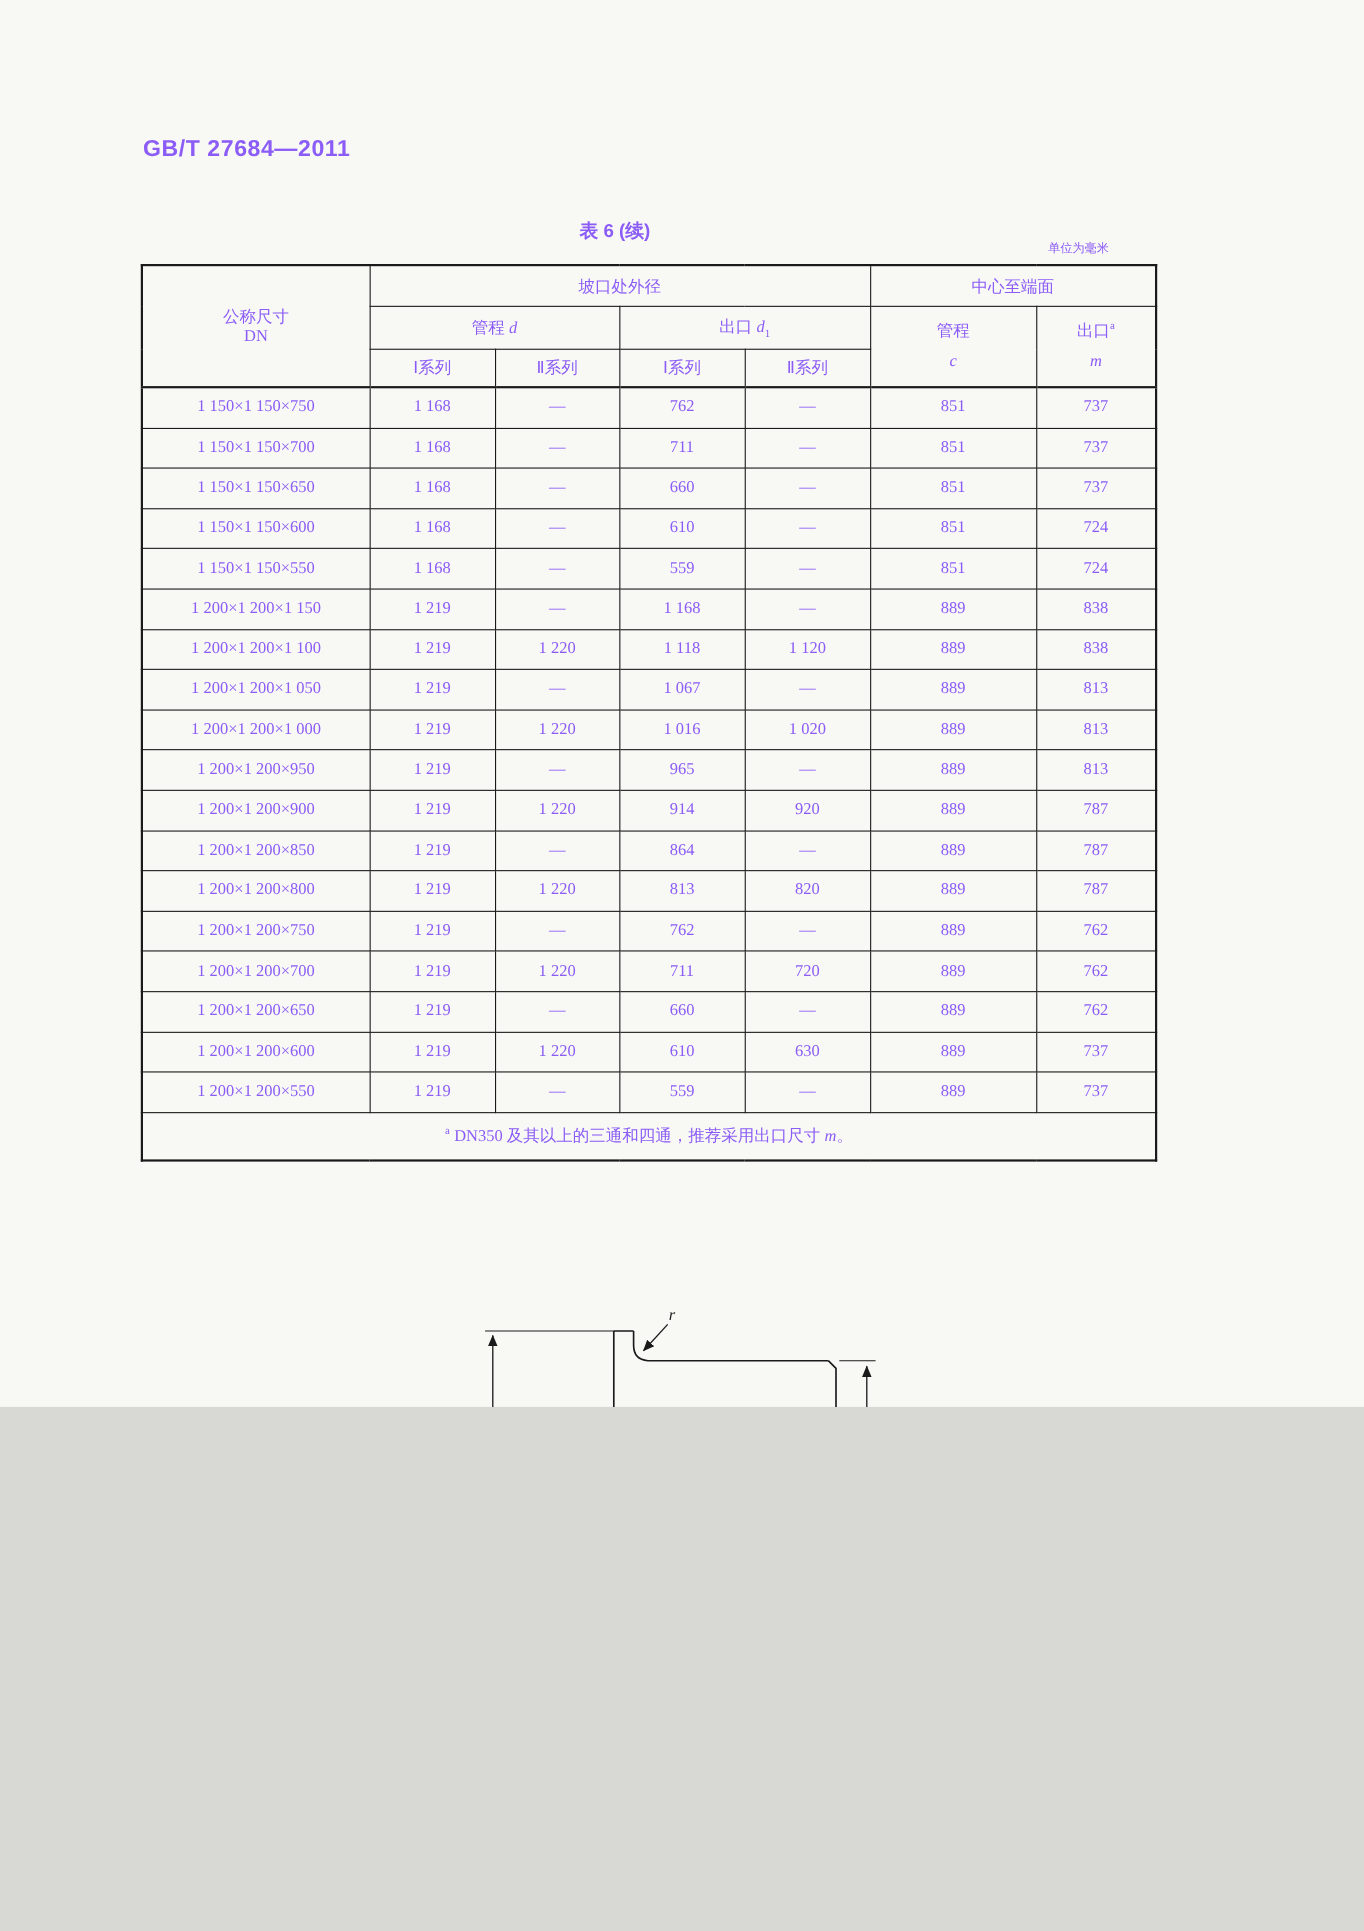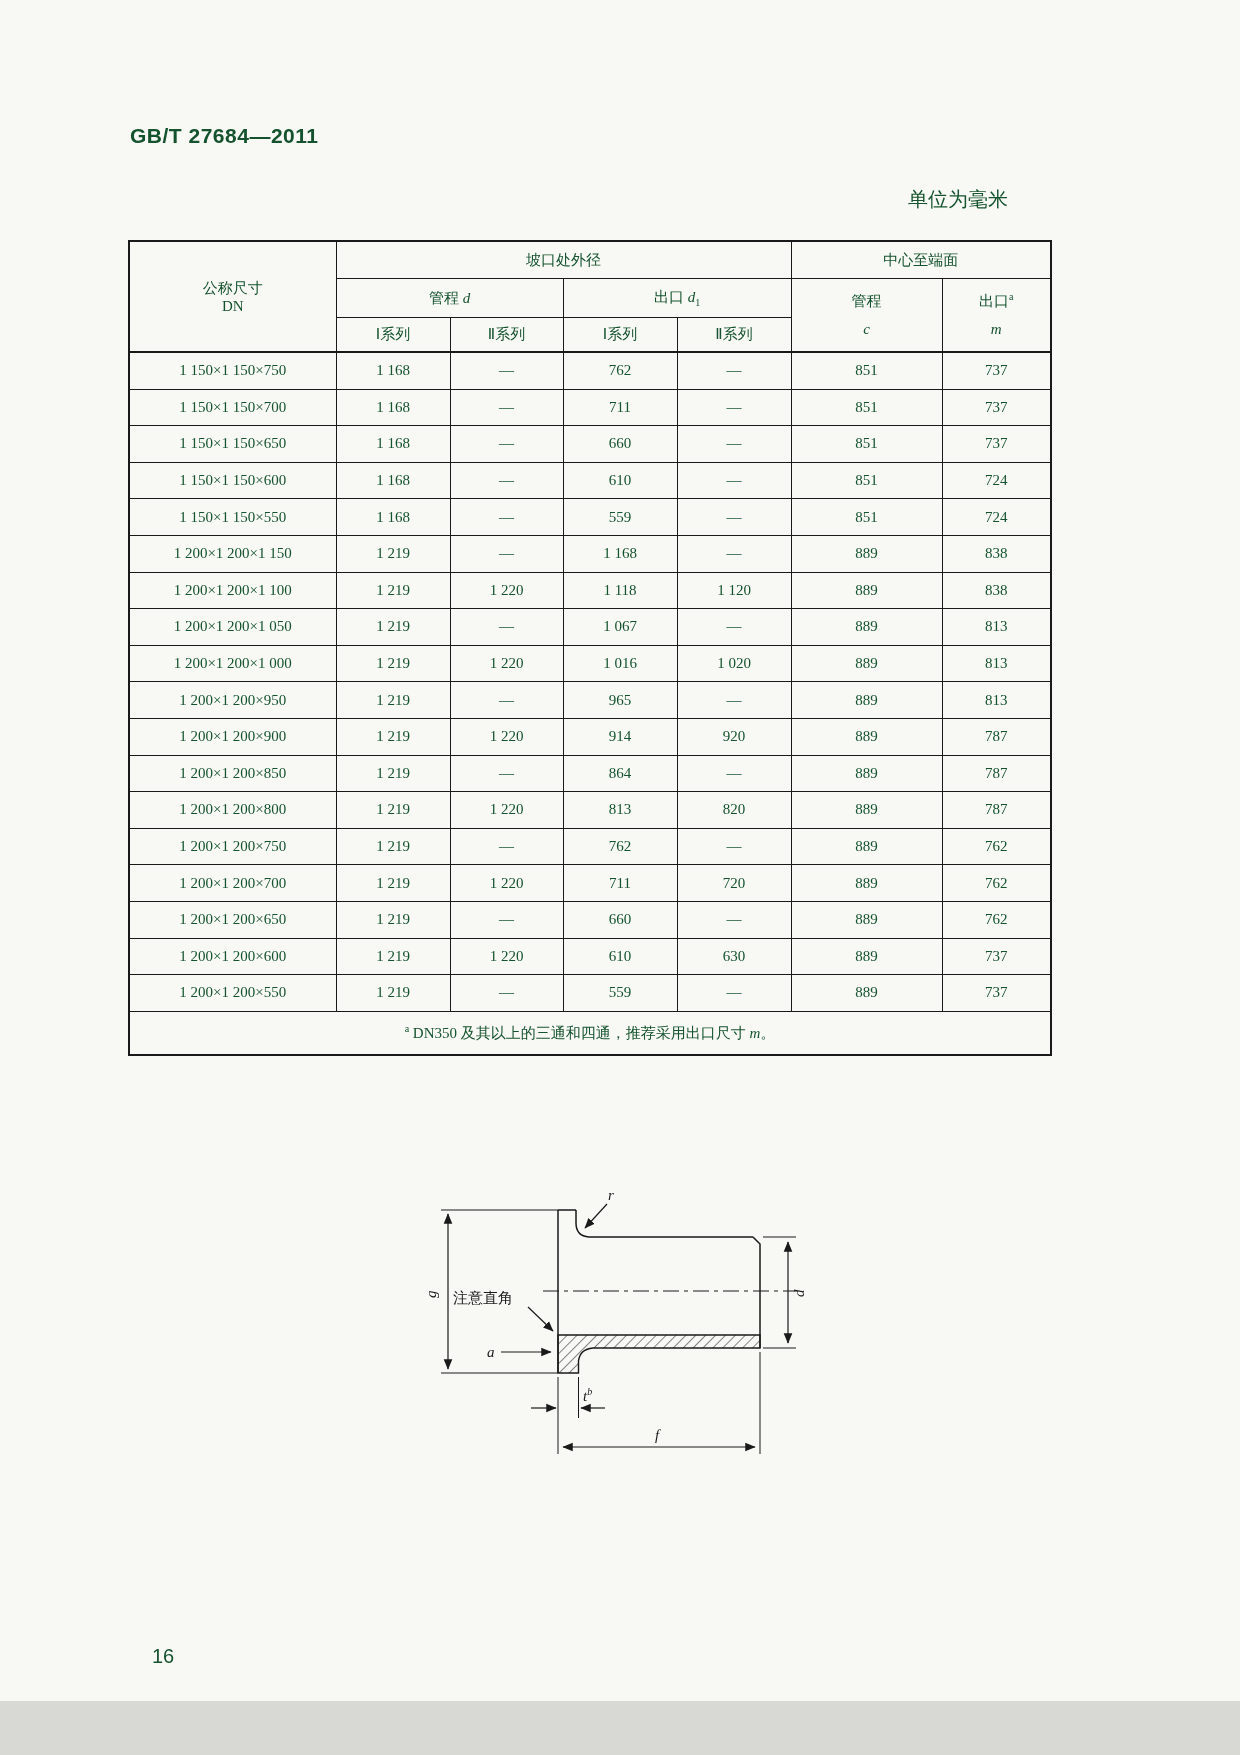--- a/index.html
+++ b/index.html
@@ -1,37 +1,37 @@
 <!DOCTYPE html>
 <html><head>
 <meta charset="utf-8">
 <style>
   html,body{margin:0;padding:0;}
   body{background:#d8d8d4;}
   .page{
     position:relative;
-    width:1240px;height:1701px;
+    width:1240px;height:1279px;
     background:#f8f8f5;
     font-family:"Liberation Serif", serif;
-    color:#14532d;
+    color:#8b5cf6;
     overflow:hidden;
   }
   .doc-number{
     position:absolute;left:130px;top:124px;
     font-family:"Liberation Sans", sans-serif;
     font-weight:bold;font-size:21px;letter-spacing:.5px;
   }
   .table-title{
     position:absolute;left:128px;top:198px;width:862px;
     text-align:center;font-weight:bold;font-size:17px;
     font-family:"Liberation Sans", sans-serif;
   }
   .unit-note{
-    position:absolute;right:232px;top:186px;
-    font-size:20px;font-family:"Liberation Sans", sans-serif;
+    position:absolute;right:232px;top:218px;
+    font-size:11px;font-family:"Liberation Sans", sans-serif;
   }
   table.spec{
     position:absolute;left:128px;top:240px;
     width:922px;border-collapse:collapse;table-layout:fixed;
     border:2.5px solid #1a1a1a;
     font-size:15px;
   }
   table.spec th, table.spec td{
     border:1px solid #1a1a1a;
     text-align:center;vertical-align:middle;
@@ -68,20 +68,21 @@
     position:absolute;left:152px;top:1645px;font-size:20px;
     font-family:"Liberation Sans", sans-serif;
   }
 </style>
 </head>
 <body>
 
 <div class="page">
 
   <div class="doc-number">GB/T 27684—2011</div>
+  <div class="table-title">表 6 (续)</div>
   <div class="unit-note">单位为毫米</div>
 
   <table class="spec">
     <colgroup>
       <col style="width:207px">
         <col style="width:114px">
         <col style="width:113px">
       <col style="width:114px">
         <col style="width:114px">
         <col style="width:151px">

